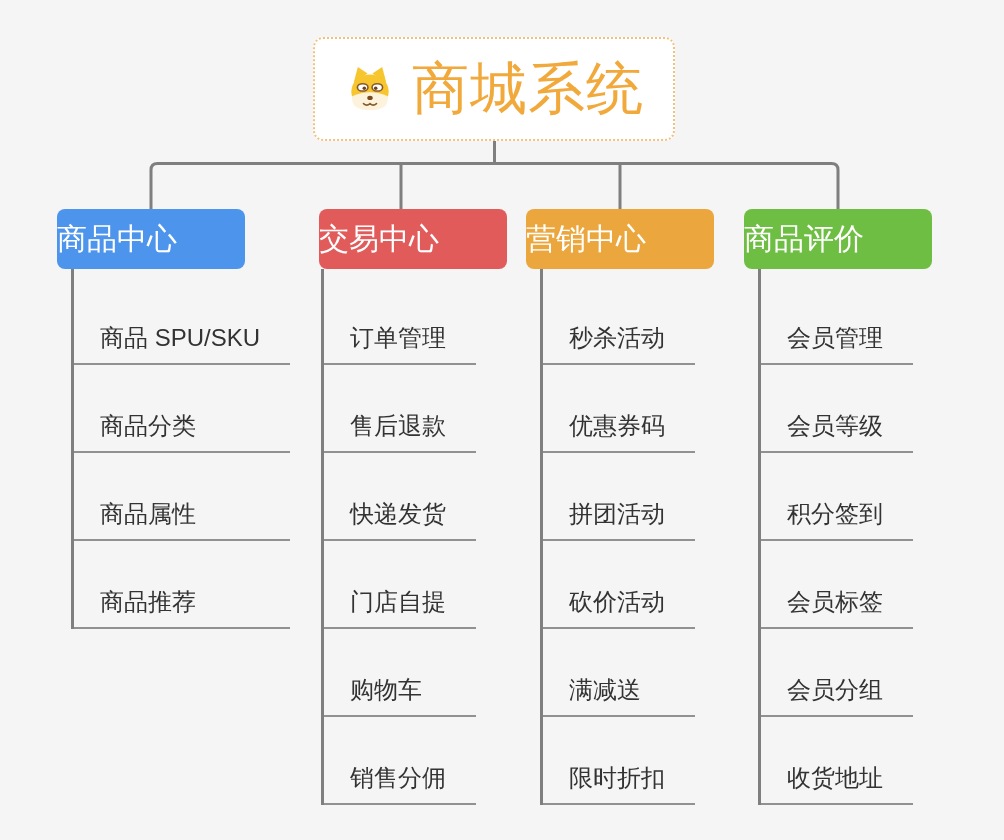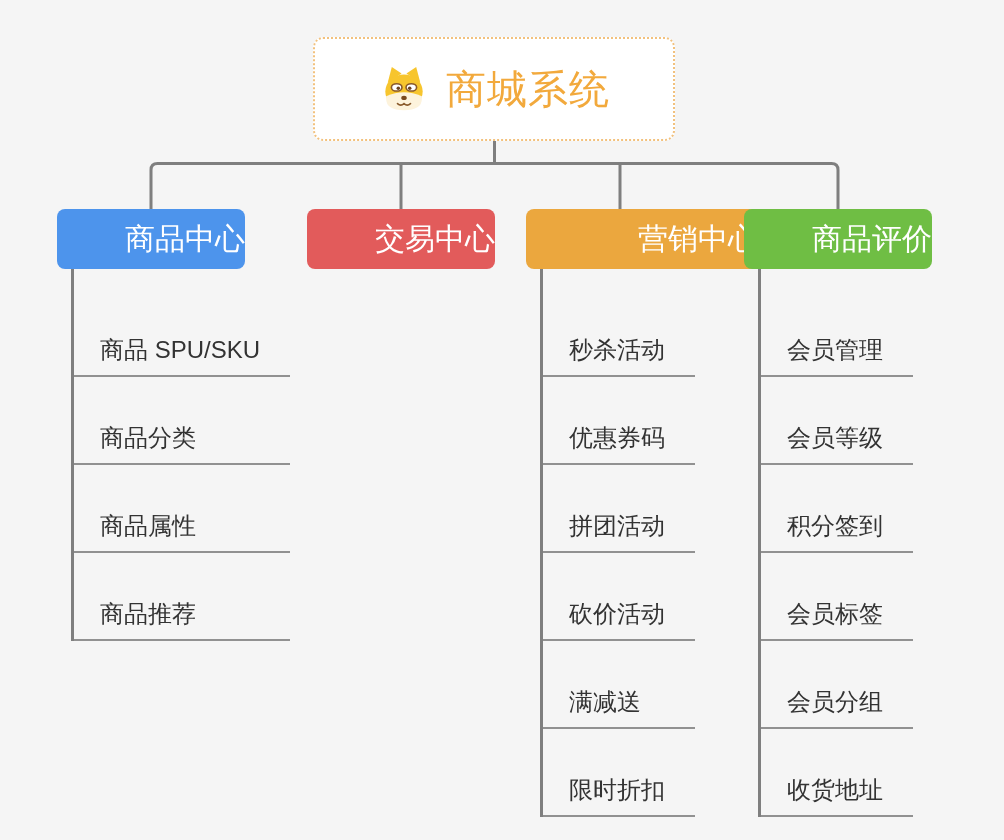--- a/index.html
+++ b/index.html
@@ -9,48 +9,48 @@
     font-family:"Liberation Sans","DejaVu Sans",sans-serif;
   }
   
   #connectors{position:absolute;left:0;top:0;width:1004px;height:840px;pointer-events:none;}
   
   .root-node{
     position:absolute;left:313px;top:37px;width:362px;height:104px;
     background:#FFFFFF;border:2px dotted #F2C17D;border-radius:10px;
     box-sizing:border-box;display:flex;align-items:center;justify-content:center;gap:16px;
   }
-  .root-title{font-size:40px;font-weight:500;color:#F2A93C;letter-spacing:1px;white-space:nowrap;}
+  .root-title{font-size:57px;font-weight:500;color:#F2A93C;letter-spacing:1px;white-space:nowrap;}
   .dog-icon{width:52px;height:52px;flex:0 0 auto;}
   
   .column{position:absolute;top:209px;}
   .col-1{left:57px;}
   .col-2{left:307px;}
   .col-3{left:526px;}
   .col-4{left:744px;}
   .branch-node{
     width:188px;height:60px;border-radius:8px;
-    display:flex;align-items:center;justify-content:flex-end;
+    display:flex;align-items:center;justify-content:flex-start;
     color:#FFFFFF;font-size:30px;white-space:nowrap;
   }
   .branch-blue{background:#4D94EC;}
-  .branch-red{background:#E25B5B;}
-  .branch-orange{background:#EBA73E;padding-left:44px;}
+  .branch-red{background:#E25B5B;margin-left:12px;}
+  .branch-orange{background:#EBA73E;}
   .branch-green{background:#6FBE44;}
   .children{
     margin-left:14px;border-left:3px solid #7F7F7F;width:max-content;
   }
   .leaf{
     height:88px;box-sizing:border-box;
     border-bottom:2px solid #919191;
     display:flex;align-items:flex-end;
     padding:0 30px 9px 26px;
     font-size:24px;color:#333333;white-space:nowrap;
   }
-  .leaf:first-child{height:108px;}
+  .leaf:first-child{height:96px;}
 </style>
 </head>
 <body>
 
 <svg id="connectors" viewBox="0 0 1004 840" xmlns="http://www.w3.org/2000/svg">
   <g fill="none" stroke="#7F7F7F" stroke-width="3">
     <path d="M494.5,140 L494.5,163.5"></path>
     <path d="M151,209 L151,170 Q151,163.5 157.5,163.5 L831.5,163.5 Q838,163.5 838,170 L838,209"></path>
     <path d="M401,163.5 L401,209"></path>
     <path d="M620,163.5 L620,209"></path>
@@ -82,20 +82,28 @@
     <div class="leaf">商品分类</div>
     <div class="leaf">商品属性</div>
     <div class="leaf">商品推荐</div>
   </div>
 </div>
 
 <div class="column col-2">
   <div class="branch-node branch-red">
     <span>交易中心</span>
   </div>
+  <div class="children">
+    <div class="leaf">订单管理</div>
+    <div class="leaf">售后退款</div>
+    <div class="leaf">快递发货</div>
+    <div class="leaf">门店自提</div>
+    <div class="leaf">购物车</div>
+    <div class="leaf">销售分佣</div>
+  </div>
 </div>
 
 <div class="column col-3">
   <div class="branch-node branch-orange">
     <span>营销中心</span>
   </div>
   <div class="children">
     <div class="leaf">秒杀活动</div>
     <div class="leaf">优惠券码</div>
     <div class="leaf">拼团活动</div>

